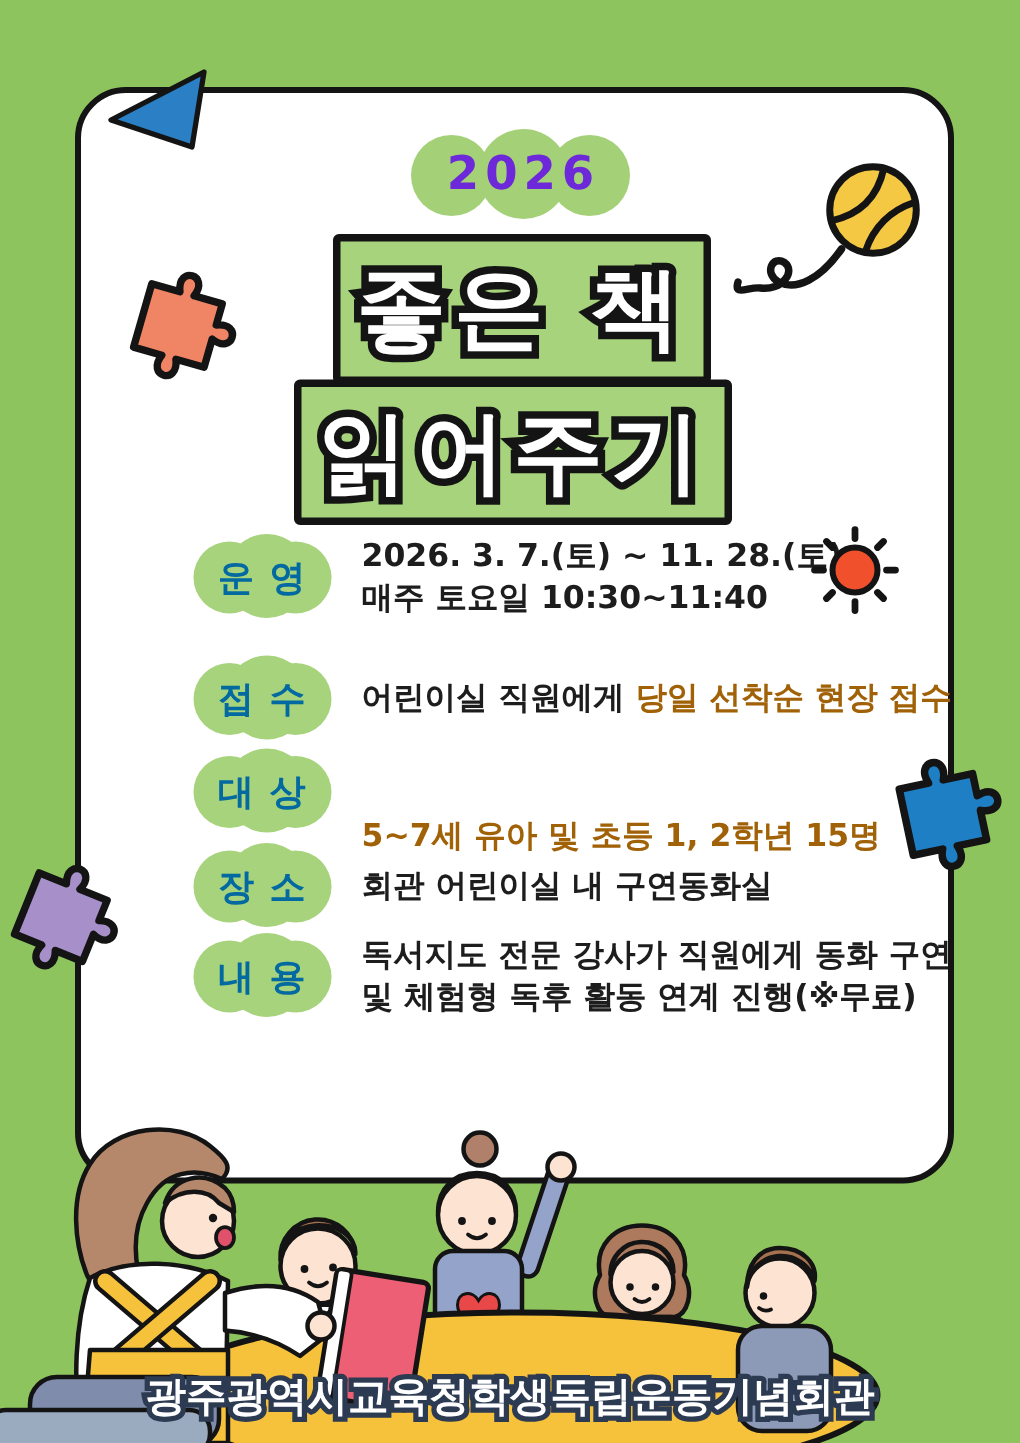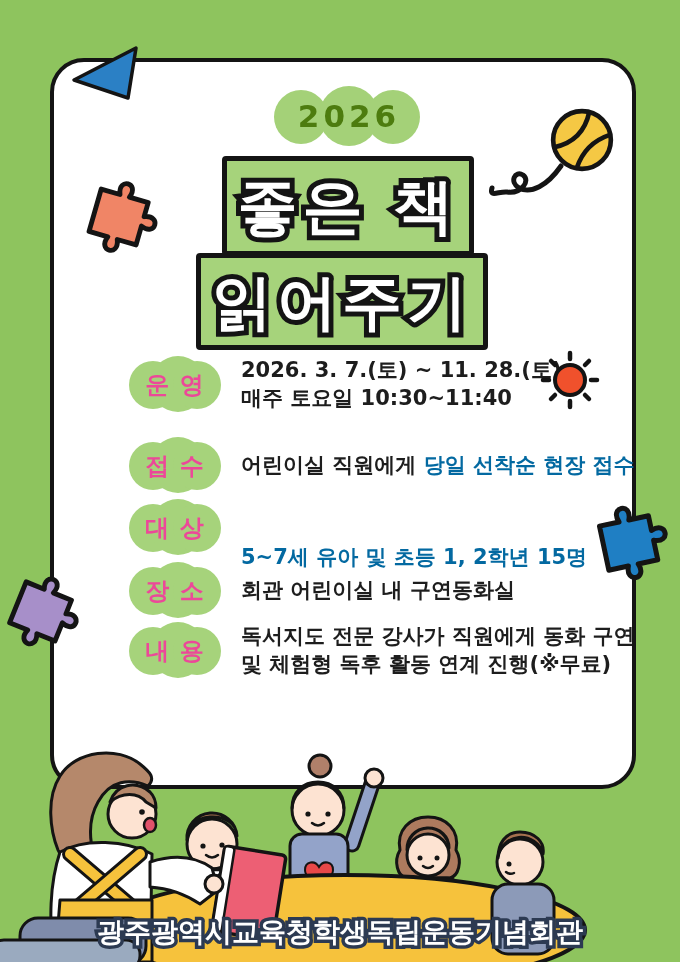--- a/index.html
+++ b/index.html
@@ -18,21 +18,21 @@
   
   .badge{
     position:absolute;left:220px;top:24px;width:150px;height:60px;
   }
   .badge i{position:absolute;border-radius:50%;background:#a4d178;}
   .badge .b1{left:0;top:4px;width:54px;height:54px;}
   .badge .b2{left:45px;top:0;width:60px;height:60px;}
   .badge .b3{left:92px;top:4px;width:54px;height:54px;}
   .badge span{
     position:absolute;inset:0;display:flex;align-items:center;justify-content:center;
-    font-size:31px;letter-spacing:4px;color:#4d7c0f;
+    font-size:31px;letter-spacing:4px;color:#6d28d9;
   }
   
   .title-box{
     position:absolute;background:#a6d37b;border:5px solid #141414;border-radius:4px;
     box-sizing:border-box;display:flex;align-items:center;justify-content:center;
   }
   .tb1{left:168px;top:94px;width:252px;height:100px;}
   .tb2{left:142px;top:191px;width:292px;height:97px;}
   .stack{position:relative;display:inline-block;line-height:1;}
   .stack .lay{
@@ -42,27 +42,27 @@
   .stack .fill{position:absolute;left:0;top:0;color:#ffffff;}
   
   .row{position:absolute;left:75px;right:40px;min-height:58px;}
   .cloud{position:absolute;left:0;top:0;width:92px;height:58px;z-index:2;}
   .cloud i{position:absolute;border-radius:50%;background:#a6d37b;}
   .cloud .c1{left:0;top:5px;width:48px;height:48px;}
   .cloud .c2{left:21px;top:0;width:56px;height:56px;}
   .cloud .c3{left:44px;top:5px;width:48px;height:48px;}
   .cloud span{
     position:absolute;inset:0;display:flex;align-items:center;justify-content:center;
-    font-size:24px;letter-spacing:1px;color:#ec4899;
+    font-size:24px;letter-spacing:1px;color:#0369a1;
   }
   .content{
     margin-left:112px;min-height:58px;display:flex;flex-direction:column;
     justify-content:center;font-size:21px;line-height:1.32;white-space:nowrap;
   }
-  .hl{color:#0369a1;margin-top:45px;}
+  .hl{color:#a16207;margin-top:45px;}
   .phone{font-size:28px;letter-spacing:1px;}
   .inq-circle{
     position:absolute;left:28px;top:-8px;width:66px;height:66px;border-radius:50%;
     background:#ffffff;border:3px solid #141414;box-sizing:border-box;z-index:1;
   }
   
   .deco{position:absolute;z-index:3;}
   
   .scene{position:absolute;left:0;top:722px;width:680px;height:240px;z-index:5;}
   .org{

